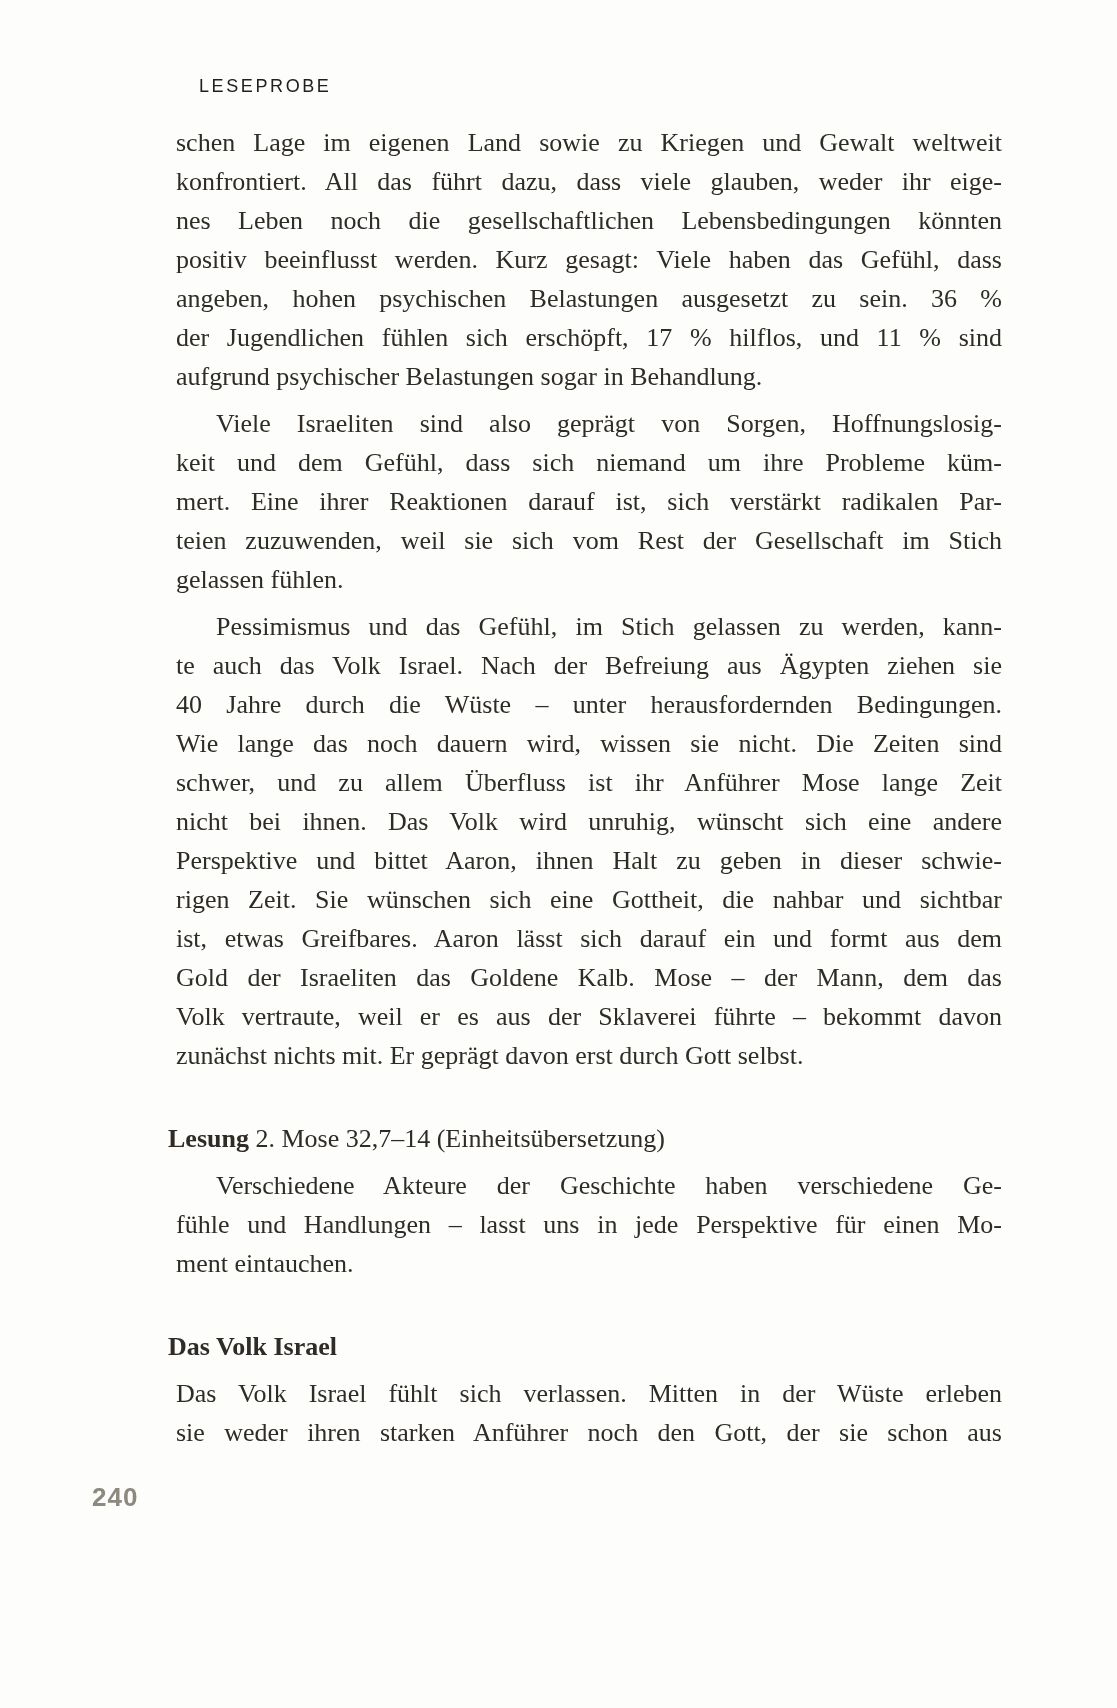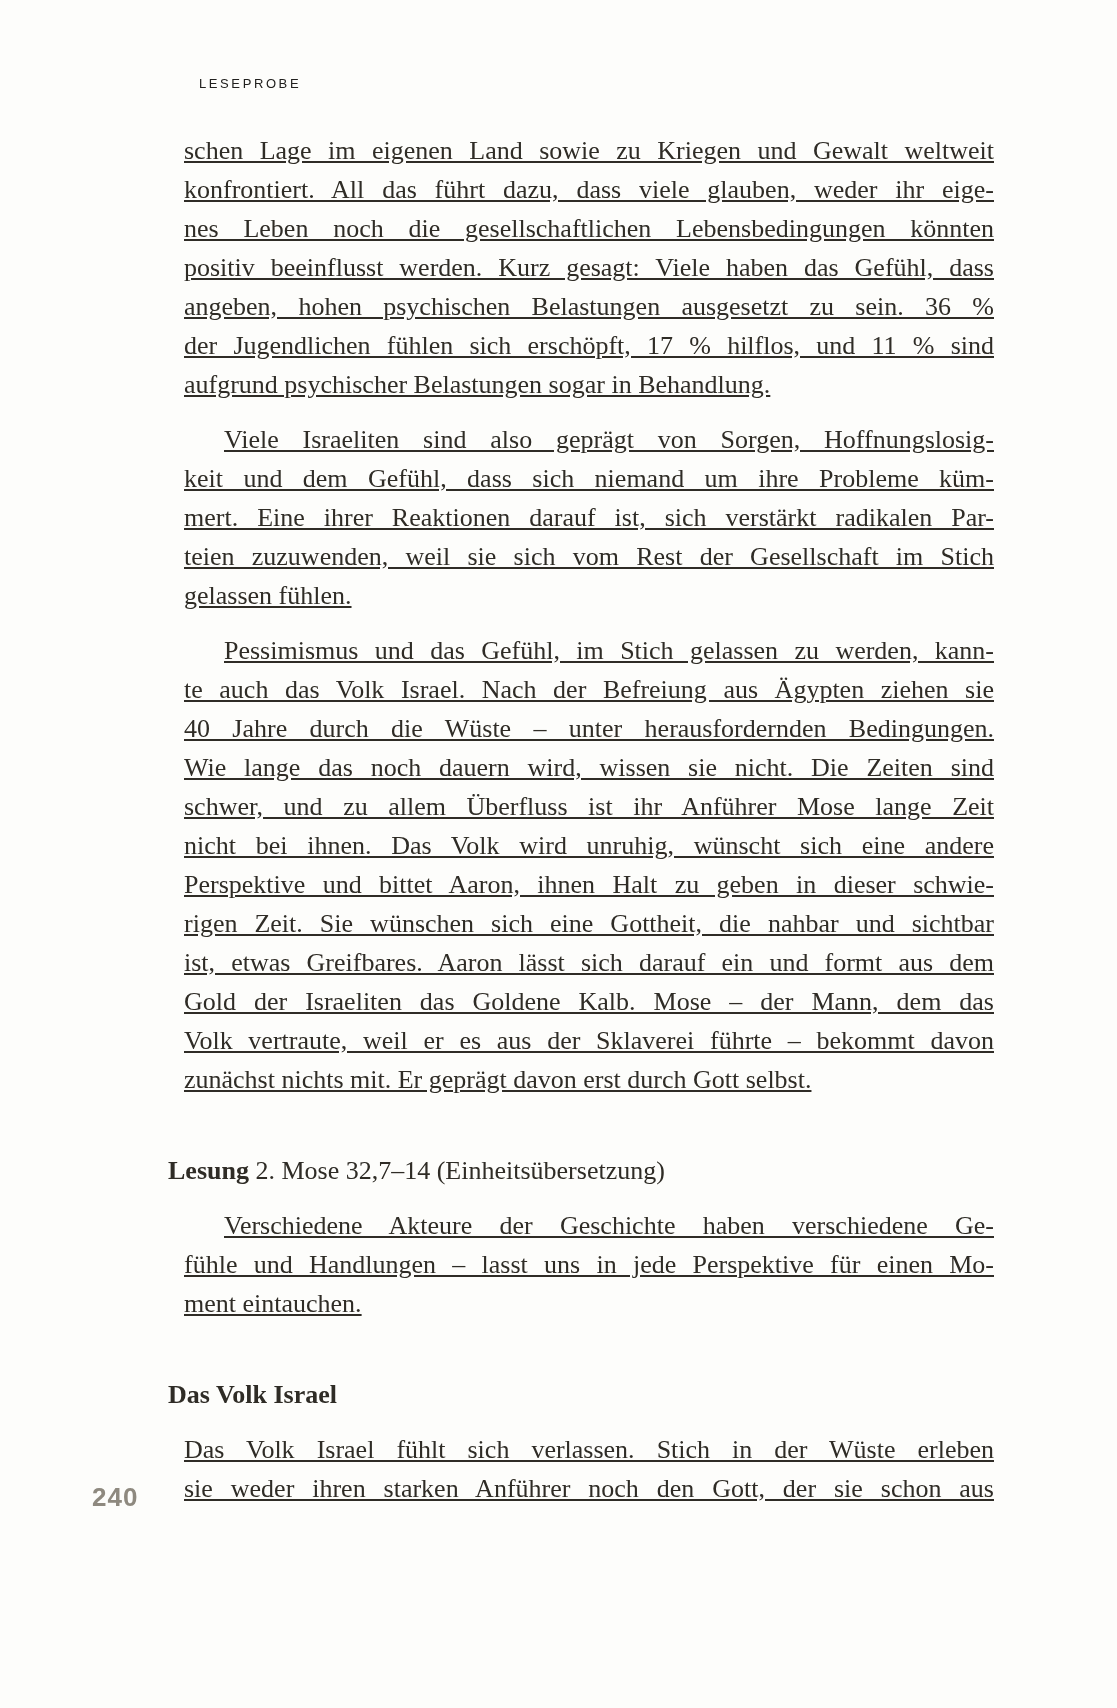--- a/index.html
+++ b/index.html
@@ -14,37 +14,37 @@
   }
   .page {
     position: absolute;
     inset: 0;
   }
   .running-header {
     position: absolute;
     left: 199px;
     top: 76px;
     font-family: "Liberation Sans", sans-serif;
-    font-size: 13px;
+    font-size: 18px;
     font-weight: 400;
     letter-spacing: 2.6px;
     color: #21201e;
     white-space: nowrap;
   }
   .text-column {
     position: absolute;
     left: 168px;
     top: 115px;
     width: 842px;
     font-family: "Liberation Serif", serif;
     font-size: 26px;
     line-height: 39px;
     color: #2f2c26;
   }
-  .para { margin: 16px; text-decoration: underline; }
+  .para { margin: 8px; }
   .line {
     height: 39px;
     overflow: hidden;
     white-space: normal;
   }
   .just {
     text-align: justify;
     -moz-text-align-last: justify;
     text-align-last: justify;
   }
@@ -108,20 +108,20 @@
       <div class="spacer"></div>
       <div class="labeled-line"><b>Lesung</b><span> 2. Mose 32,7–14 (Einheitsübersetzung)</span></div>
       <div class="para">
         <div class="line just indent">Verschiedene Akteure der Geschichte haben verschiedene Ge-</div>
         <div class="line just">fühle und Handlungen – lasst uns in jede Perspektive für einen Mo-</div>
         <div class="line">ment eintauchen.</div>
       </div>
       <div class="spacer"></div>
       <div class="heading-line">Das Volk Israel</div>
       <div class="para">
-        <div class="line just">Das Volk Israel fühlt sich verlassen. Stich in der Wüste erleben</div>
+        <div class="line just">Das Volk Israel fühlt sich verlassen. Mitten in der Wüste erleben</div>
         <div class="line just">sie weder ihren starken Anführer noch den Gott, der sie schon aus</div>
       </div>
     </div>
 
   <div class="page-number">240</div>
 
 </div>
 
 </body></html>

